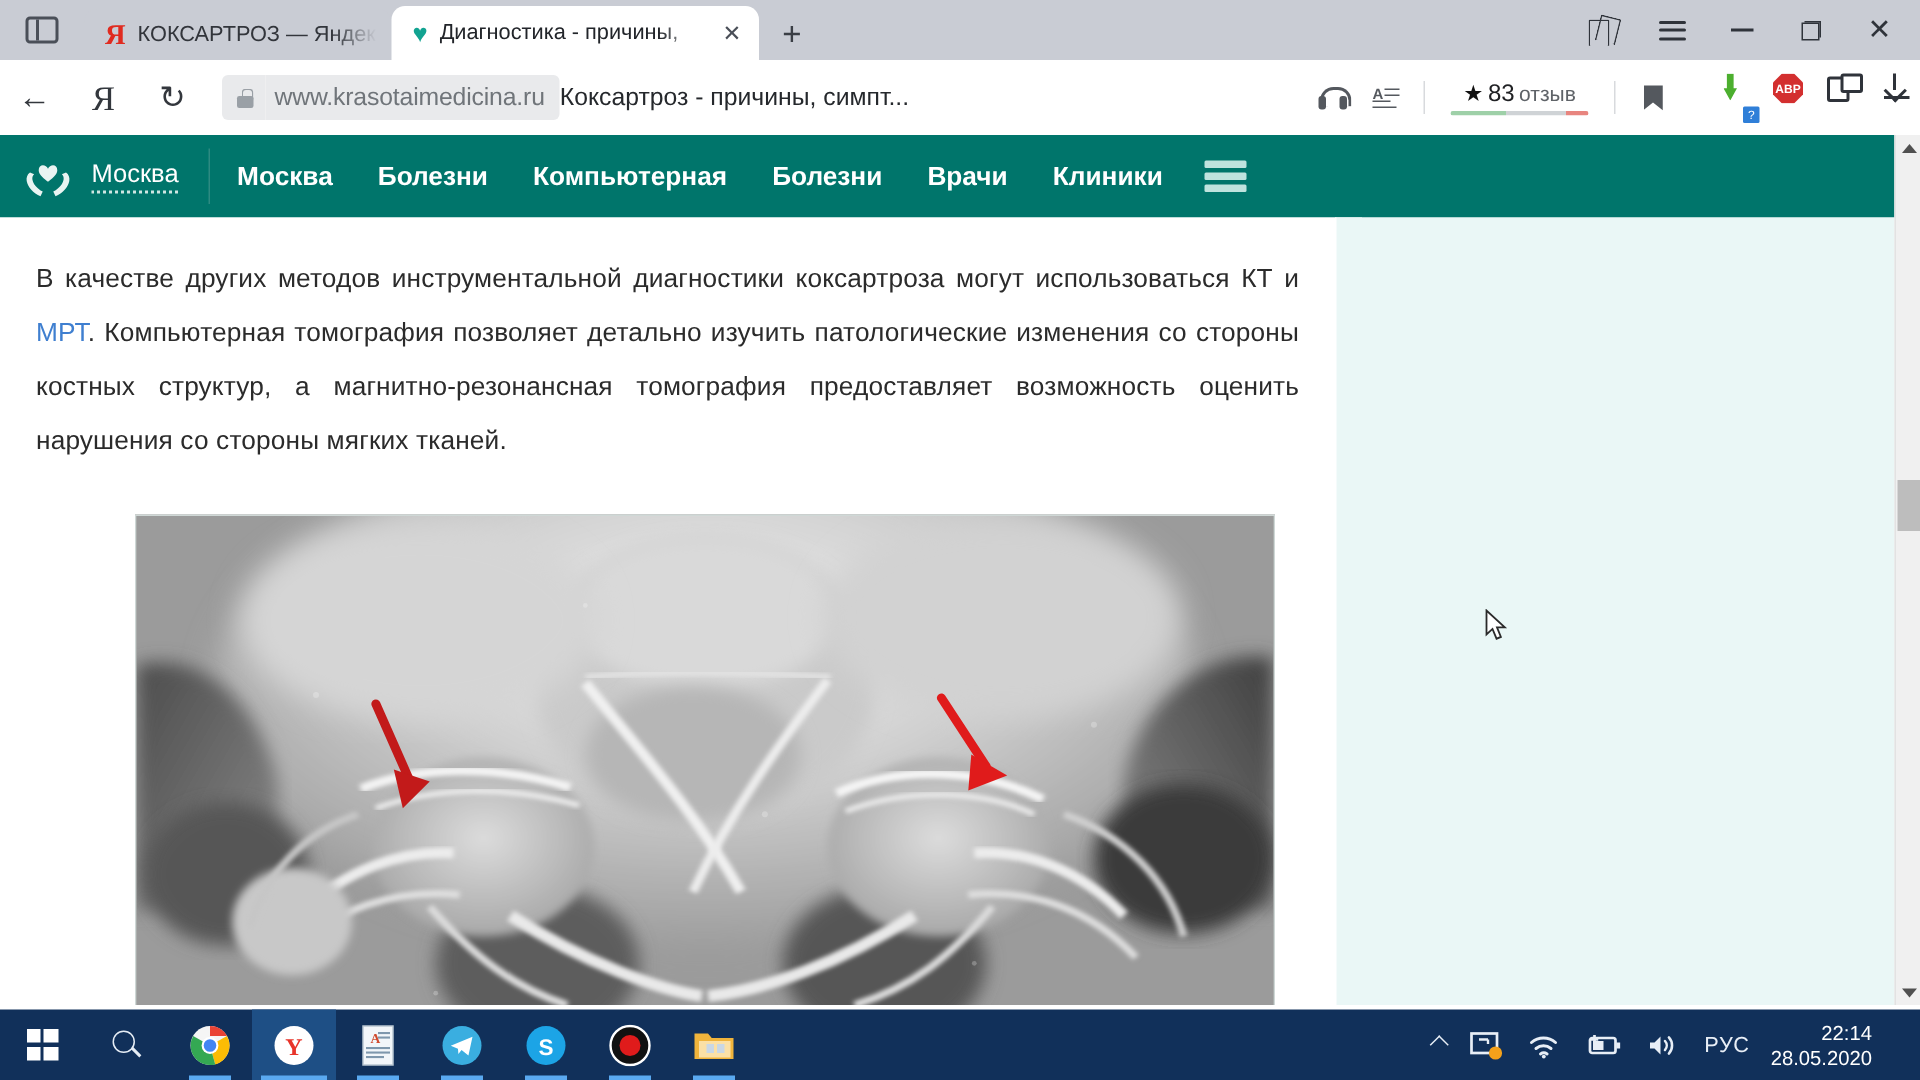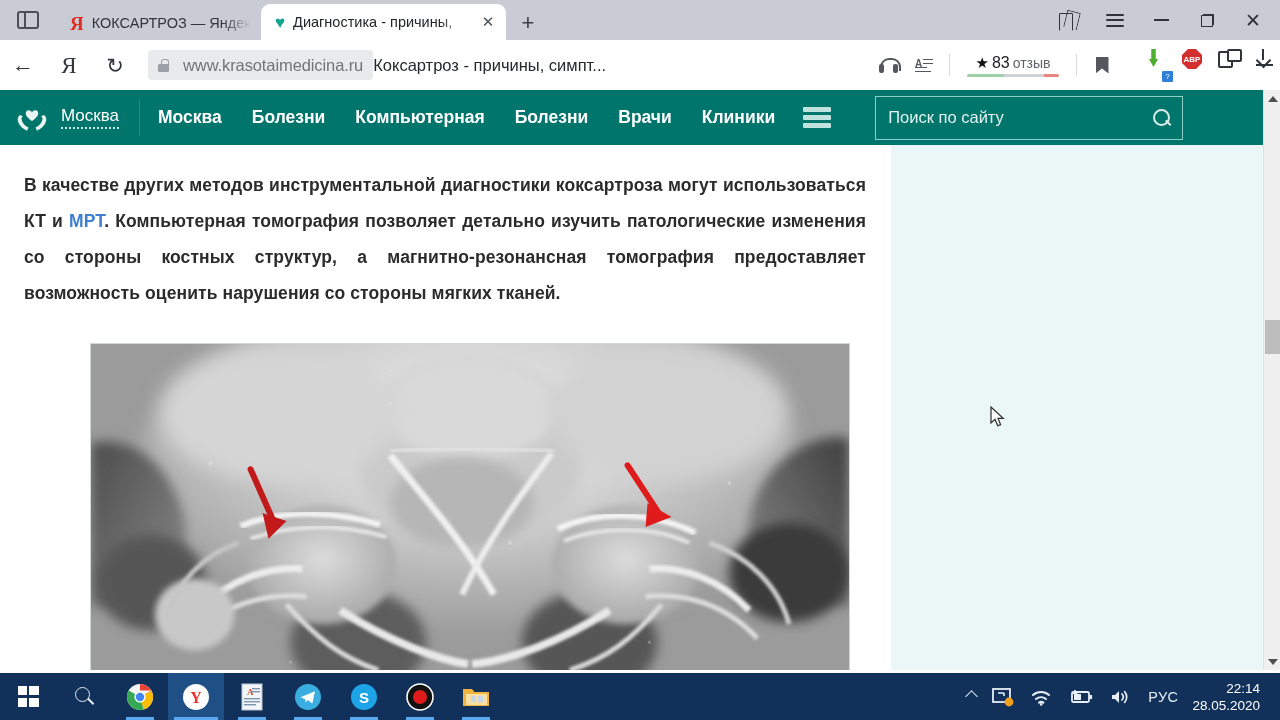--- a/index.html
+++ b/index.html
@@ -168,21 +168,20 @@
   .aside-col {
     position:absolute; left:890px; top:55px; width:373px; bottom:0; background:#eaf7f6;
     border-left:1px solid #ffffff;
   }
   .aside-gutter { position:absolute; left:890px; top:55px; width:18px; bottom:0; background:#ffffff; }
 
   .article { padding:22px 24px 0 24px; }
   .para {
     font-size:17.5px; line-height:36px; color:#2b2b2b; text-align:justify;
     letter-spacing:0.1px;
-    font-weight:bold;
   }
   .para a { color:#3f7fd0; text-decoration:none; }
 
   .figure { margin:32px 0 0 66px; width:760px; }
   .xray { width:760px; height:340px; border:1px solid #cfd8d6; position:relative; overflow:hidden;
           background:#8d8d8d; }
   .xray svg { display:block; width:100%; height:100%; }
 
   
   .vscroll { position:absolute; right:0; top:90px; width:17px; height:580px; background:#f0f0f0;
@@ -198,21 +197,21 @@
   .tb-items { display:flex; align-items:center; }
   .tb { width:56px; height:47px; display:flex; align-items:center; justify-content:center; position:relative; }
   .tb.sel { background:#1e4f85; }
   .tb.sel:after { content:""; position:absolute; left:6px; right:6px; bottom:0; height:3px; background:#5aa9f0; }
   .tb.open:after { content:""; position:absolute; left:14px; right:14px; bottom:0; height:3px; background:#5aa9f0; }
   .win-logo { width:21px; height:21px; display:grid; grid-template-columns:1fr 1fr; grid-template-rows:1fr 1fr; gap:2.5px; }
   .win-logo i { background:#ffffff; }
   .srch { width:19px; height:19px; position:relative; }
   .srch:before { content:""; position:absolute; left:0; top:0; width:13px; height:13px; border:1.8px solid #e6edf5; border-radius:50%; }
   .srch:after { content:""; position:absolute; right:1px; bottom:1px; width:8px; height:1.8px; background:#e6edf5; transform:rotate(45deg); transform-origin:right bottom; }
-  .tray { margin-left:auto; display:flex; align-items:center; gap:0; padding-right:8px; }
+  .tray { margin-left:auto; display:flex; align-items:center; gap:0; padding-right:20px; }
   .tr { height:47px; display:flex; align-items:center; justify-content:center; padding:0 8px; color:#e8eef6; }
   .chev { width:9px; height:9px; border-left:1.7px solid #e8eef6; border-top:1.7px solid #e8eef6; transform:rotate(45deg); }
   .lang { font-size:14.5px; color:#e8eef6; letter-spacing:0.4px; }
   .clock { display:flex; flex-direction:column; align-items:flex-end; justify-content:center;
            color:#ffffff; font-size:13.5px; line-height:17px; padding:0 12px 0 6px; }
 
   
   .cursor { position:absolute; width:16px; height:22px; pointer-events:none; }
 </style>
 </head>
@@ -358,24 +357,20 @@
         <a class="navlink">Врачи</a>
         <a class="navlink">Клиники</a>
       </div>
 
       <div class="burger">
           <i></i>
           <i></i>
           <i></i>
         </div>
 
-      <div class="searchbox">
-        <span class="ph">Поиск по сайту</span>
-        <span class="mag"></span>
-      </div>
     </div>
 
     <div class="content-col">
       <div class="article">
         <p class="para"><span>В качестве других методов инструментальной диагностики коксартроза могут использоваться КТ и </span><a>МРТ</a><span>. Компьютерная томография позволяет детально изучить патологические изменения со стороны костных структур, а магнитно-резонансная томография предоставляет возможность оценить нарушения со стороны мягких тканей.</span></p>
 
         <div class="figure">
           <div class="xray">
             <svg viewBox="0 0 760 340" preserveAspectRatio="none" aria-hidden="true">
               <defs>

